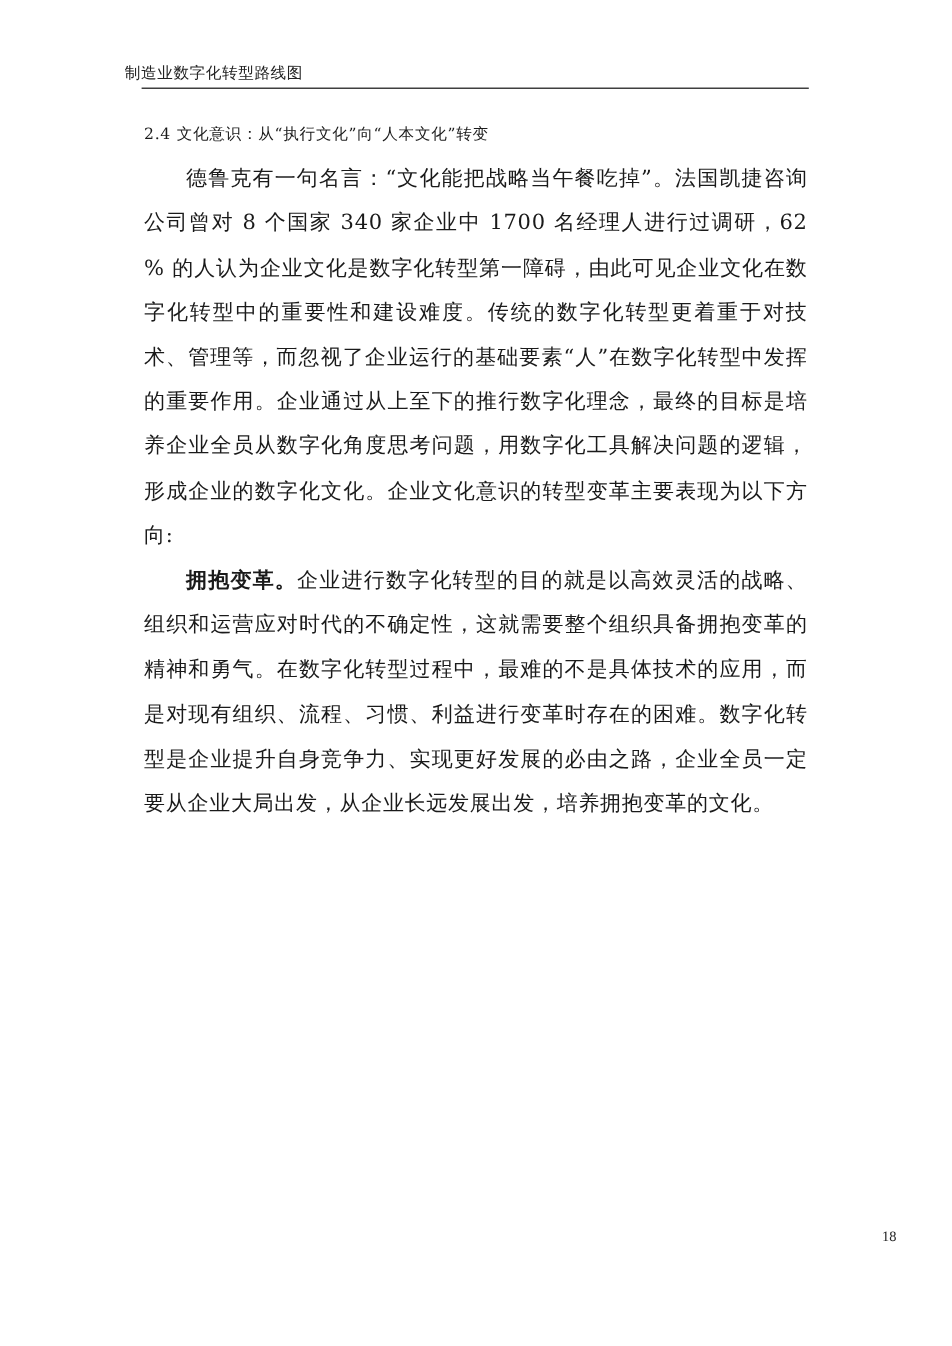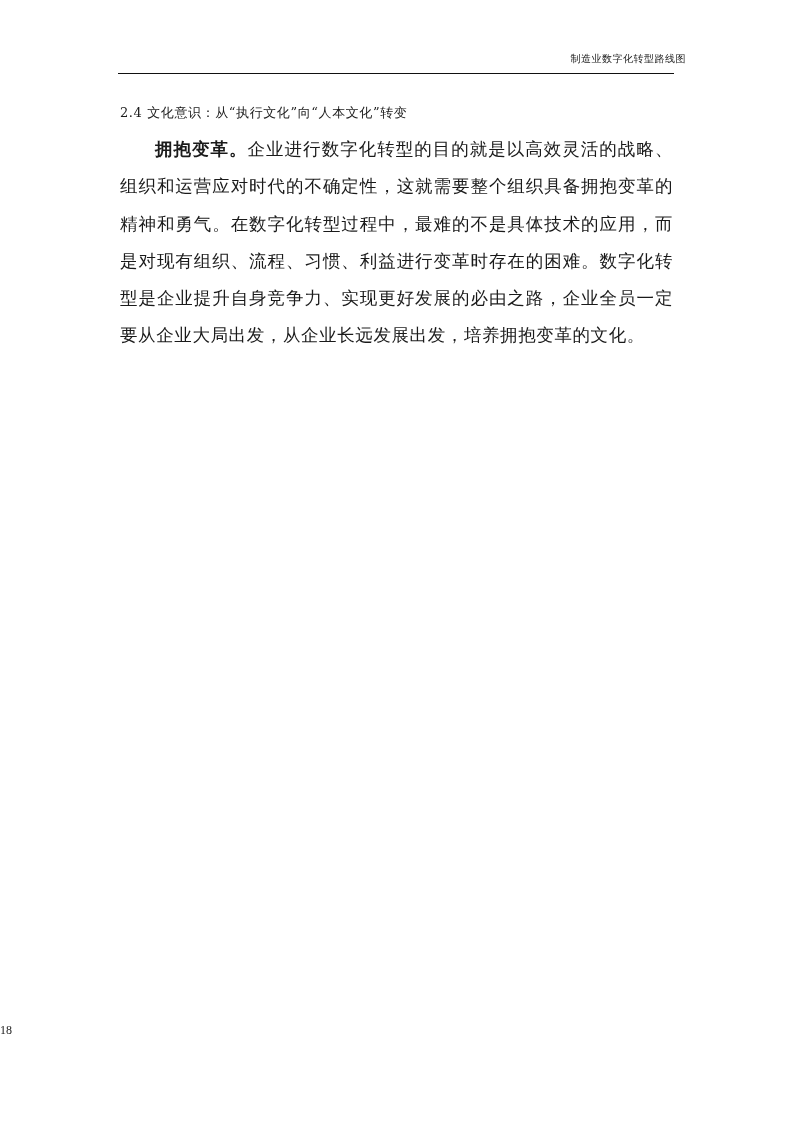--- a/index.html
+++ b/index.html
@@ -10,26 +10,26 @@
     body {
       width: 793px;
       height: 1122px;
       position: relative;
       overflow: hidden;
       font-family: "DejaVu Serif", "Liberation Serif", serif;
       color: #1a1a1a;
     }
     .page-header {
       position: absolute;
-      left: 133px;
+      left: 104px;
       top: 52px;
       width: 553px;
-      text-align: right;
+      text-align: left;
       font-family: "DejaVu Sans", "Liberation Sans", sans-serif;
-      font-size: 10px;
+      font-size: 13px;
       color: #222;
       letter-spacing: 0.5px;
     }
     .header-rule {
       position: absolute;
       left: 118px;
       top: 73px;
       width: 556px;
       height: 0;
       border-top: 1.2px solid #111;
@@ -59,30 +59,31 @@
     }
     .lead {
       font-family: "DejaVu Sans", "Liberation Sans", sans-serif;
       font-weight: bold;
     }
     .page-number {
       position: absolute;
       left: 0;
       width: 747px;
       top: 1023px;
-      text-align: left;
+      text-align: right;
       font-family: "Liberation Serif", "DejaVu Serif", serif;
       font-size: 12px;
       color: #222;
     }
   </style>
 </head>
 <body>
 
 <div class="page-header">制造业数字化转型路线图</div>
 <div class="header-rule"></div>
 
 <div class="body-text">
   <h2 class="section-heading">2.4 文化意识：从“执行文化”向“人本文化”转变</h2>
+  <p class="para indent">德鲁克有一句名言：“文化能把战略当午餐吃掉”。法国凯捷咨询公司曾对 8 个国家 340 家企业中 1700 名经理人进行过调研，62 % 的人认为企业文化是数字化转型第一障碍，由此可见企业文化在数字化转型中的重要性和建设难度。传统的数字化转型更着重于对技术、管理等，而忽视了企业运行的基础要素“人”在数字化转型中发挥的重要作用。企业通过从上至下的推行数字化理念，最终的目标是培养企业全员从数字化角度思考问题，用数字化工具解决问题的逻辑，形成企业的数字化文化。企业文化意识的转型变革主要表现为以下方向:</p>
   <p class="para indent"><span class="lead">拥抱变革。</span><span>企业进行数字化转型的目的就是以高效灵活的战略、组织和运营应对时代的不确定性，这就需要整个组织具备拥抱变革的精神和勇气。在数字化转型过程中，最难的不是具体技术的应用，而是对现有组织、流程、习惯、利益进行变革时存在的困难。数字化转型是企业提升自身竞争力、实现更好发展的必由之路，企业全员一定要从企业大局出发，从企业长远发展出发，培养拥抱变革的文化。</span></p>
 </div>
 
 <div class="page-number">18</div>
 
 </body></html>

